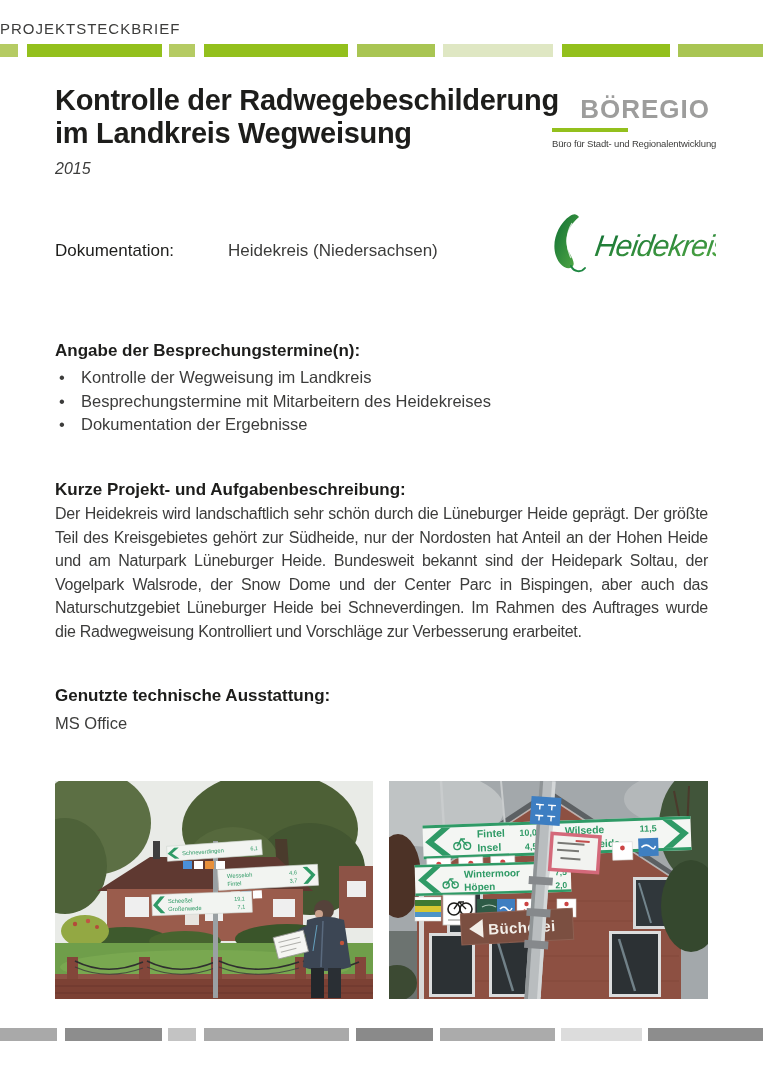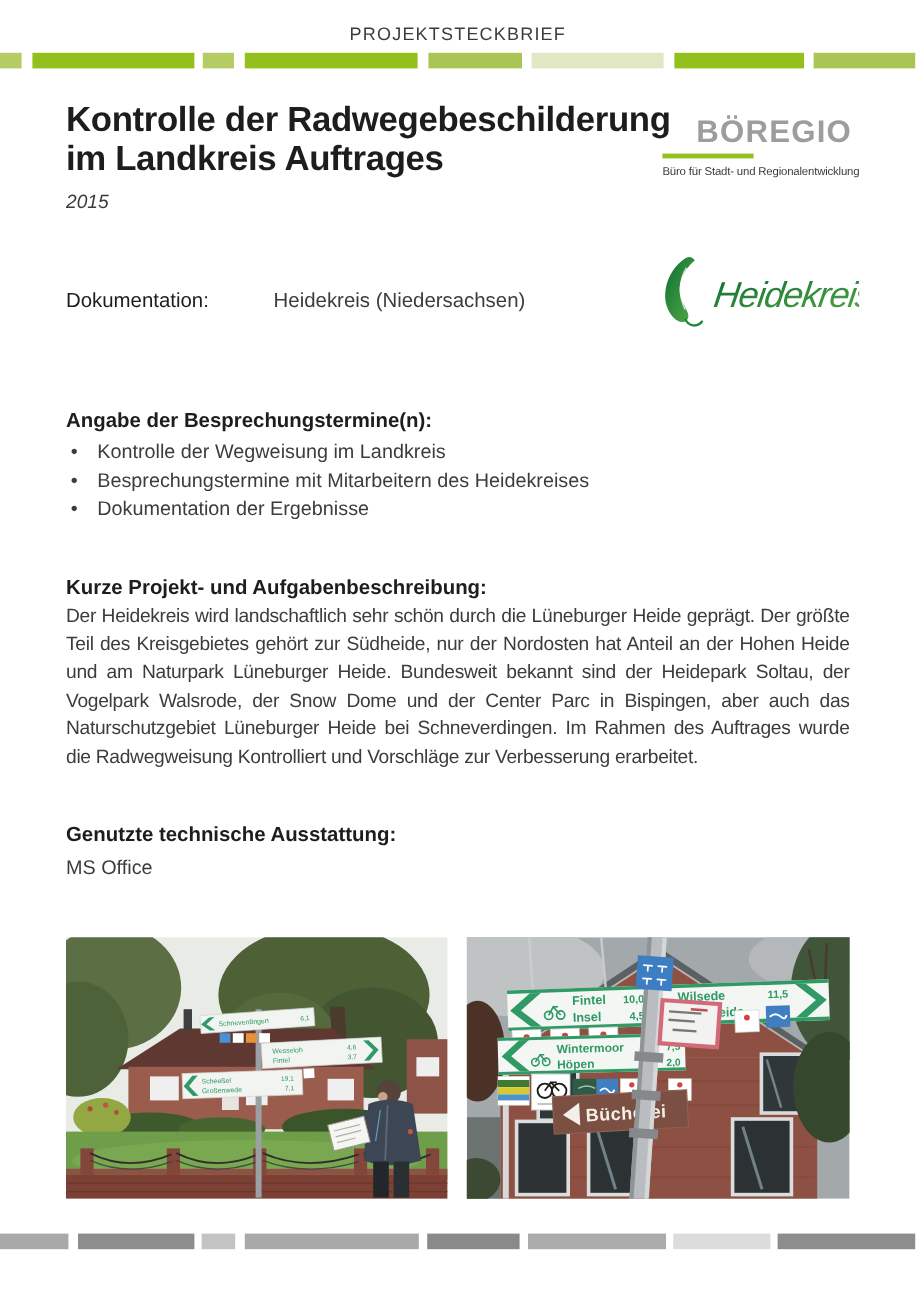--- a/index.html
+++ b/index.html
@@ -1,19 +1,19 @@
 <!DOCTYPE html>
 <html lang="de"><head>
 <meta charset="utf-8">
 <style>
   html,body{margin:0;padding:0;background:#ffffff;}
   .page{position:relative;width:763px;height:1080px;background:#ffffff;overflow:hidden;
         font-family:"Liberation Sans",sans-serif;color:#3c3c3b;}
 
-  .hdr{position:absolute;top:20px;left:0;width:763px;text-align:center;
+  .hdr{position:absolute;top:20px;left:0;width:763px;
        font-size:15px;letter-spacing:1px;color:#3c3c3b;}
 
   .bar{position:absolute;left:0;width:763px;height:13px;display:flex;align-items:stretch;}
   .bar-top{top:44px;}
   .bar-bottom{top:1028px;}
   .bar .seg{height:13px;flex:0 0 auto;}
 
   .title{position:absolute;left:55px;top:84px;width:510px;margin:0;
          font-size:29px;line-height:33px;font-weight:bold;color:#1d1d1b;letter-spacing:-0.3px;}
   .year{position:absolute;left:55px;top:160px;font-size:16px;font-style:italic;color:#3c3c3b;}
@@ -59,21 +59,21 @@
       <div class="seg" style="width: 18px; margin-right: 9px; background: rgb(181, 203, 99);"></div>
       <div class="seg" style="width: 135px; margin-right: 7px; background: rgb(147, 192, 29);"></div>
       <div class="seg" style="width: 26px; margin-right: 9px; background: rgb(181, 203, 99);"></div>
       <div class="seg" style="width: 144px; margin-right: 9px; background: rgb(147, 192, 29);"></div>
       <div class="seg" style="width: 78px; margin-right: 8px; background: rgb(169, 197, 83);"></div>
       <div class="seg" style="width: 110px; margin-right: 9px; background: rgb(223, 231, 195);"></div>
       <div class="seg" style="width: 108px; margin-right: 8px; background: rgb(147, 192, 29);"></div>
       <div class="seg" style="width: 85px; margin-right: 0px; background: rgb(169, 197, 83);"></div>
     </div>
 
-  <h1 class="title"><span>Kontrolle der Radwegebeschilderung</span><br><span>im Landkreis Auftrages</span></h1>
+  <h1 class="title"><span>Kontrolle der Radwegebeschilderung</span><br><span>im Landkreis Wegweisung</span></h1>
 
   <div class="year">2015</div>
 
   <div class="boeregio">
     <div class="bo-name">BÖREGIO</div>
     <div class="bo-bar"></div>
     <div class="bo-tag">Büro für Stadt- und Regionalentwicklung</div>
   </div>
 
   <div class="client-row">

